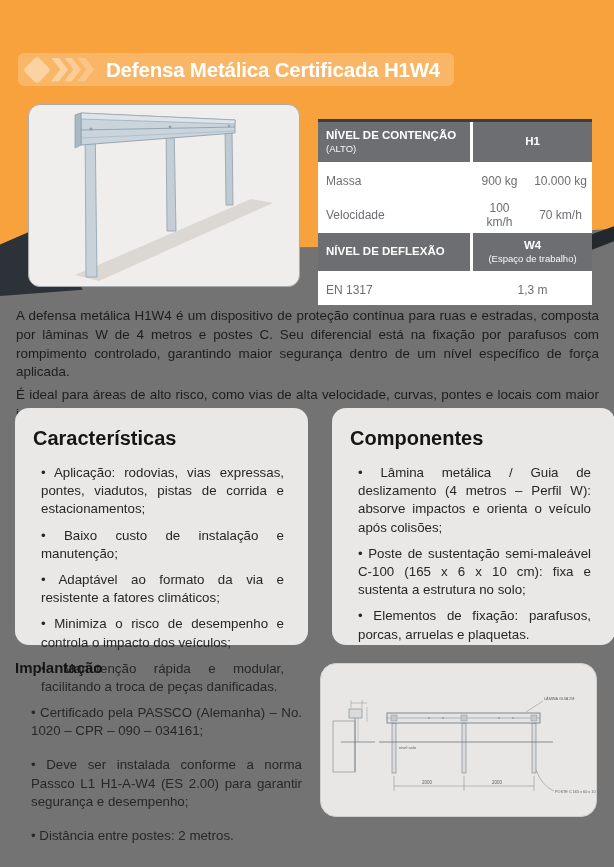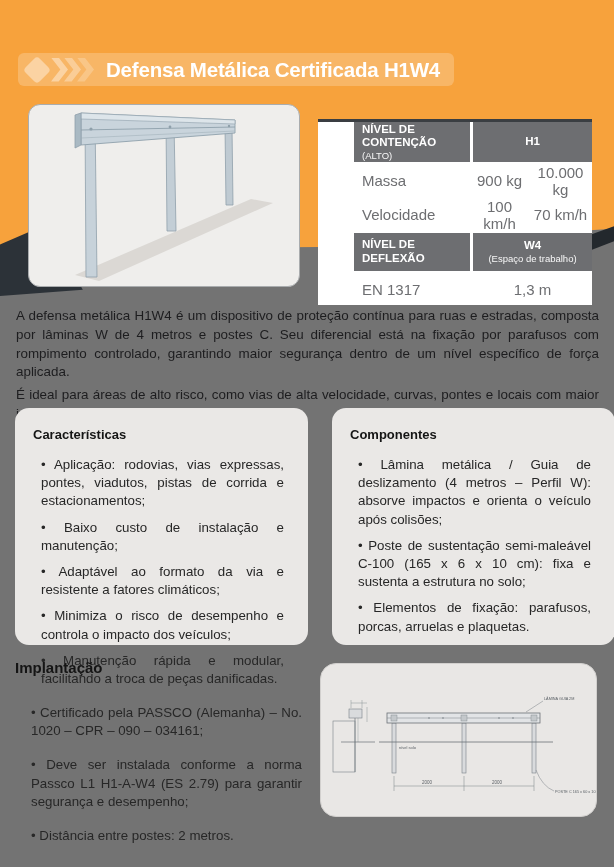--- a/index.html
+++ b/index.html
@@ -47,40 +47,40 @@
     overflow:hidden;
   }
   
   .spec-table{
     position:absolute;left:318px;top:119px;width:274px;background:#ffffff;
     border-top:3px solid #3A3E42;
     display:grid;grid-template-columns:152px 53px 63px;grid-auto-rows:auto;gap:3px;
   }
   .cell{box-sizing:border-box;display:flex;flex-direction:column;justify-content:center;}
   .cell.hdr{background:#6D6E71;color:#fff;font-weight:bold;font-size:11.5px;line-height:1.2;}
-  .cell.val{background:#fff;color:#6D6E71;font-size:15px;}
-  .cell.lbl{padding:7px 8px;align-items:flex-start;text-align:left;margin-left:36px;}
+  .cell.val{background:#fff;color:#6D6E71;font-size:12px;}
+  .cell.lbl{padding:7px 8px;align-items:flex-start;text-align:left;}
   .cell.ctr{align-items:center;text-align:center;padding:7px 2px;}
   .cell .sub{font-weight:normal;font-size:9.5px;opacity:.95;}
   .r1{height:40px}.r2{height:31px}.r3{height:31px}.r4{height:38px}.r5{height:31px}
   .span2{grid-column:2 / 4;}
   
   .intro{
     position:absolute;left:12px;top:303px;width:591px;font-size:13.4px;line-height:1.4;
     text-align:justify;color:#1d1d1f;
   }
   .intro p{margin:4px;}
   
   .gray-box{
     position:absolute;top:408px;height:237px;background:#EAE8E6;border-radius:14px;
     box-sizing:border-box;padding:19px 16px 0 18px;
   }
   .box-caracteristicas{left:15px;width:293px;}
   .box-componentes{left:332px;width:283px;}
-  .box-title{font-size:13px;font-weight:bold;color:#151515;margin:0 0 14px 0;}
+  .box-title{font-size:20px;font-weight:bold;color:#151515;margin:0 0 14px 0;}
   .bullets p{margin:8px;font-size:13.3px;line-height:1.37;color:#272727;text-align:justify;}
   
   .impl-title{position:absolute;left:15px;top:659px;font-size:15px;font-weight:bold;color:#151515;}
   .impl-bullets{position:absolute;left:15px;top:688px;width:303px;}
   .impl-bullets p{margin:16px;font-size:13.3px;line-height:1.37;color:#272727;text-align:justify;}
   
   .drawing-box{
     position:absolute;left:320px;top:663px;width:277px;height:154px;
     background:#E9E7E5;border:1px solid #D2D0CE;border-radius:16px;box-sizing:border-box;
   }
@@ -173,21 +173,21 @@
     <div class="bullets">
       <p>• Lâmina metálica / Guia de deslizamento (4 metros – Perfil W): absorve impactos e orienta o veículo após colisões;</p>
       <p>• Poste de sustentação semi-maleável C-100 (165 x 6 x 10 cm): fixa e sustenta a estrutura no solo;</p>
       <p>• Elementos de fixação: parafusos, porcas, arruelas e plaquetas.</p>
     </div>
   </div>
 
   <div class="impl-title">Implantação</div>
   <div class="impl-bullets">
     <p>• Certificado pela PASSCO (Alemanha) – No. 1020 – CPR – 090 – 034161;</p>
-    <p>• Deve ser instalada conforme a norma Passco L1 H1-A-W4 (ES 2.79) para garantir segurança e desempenho;</p>
+    <p>• Deve ser instalada conforme a norma Passco L1 H1-A-W4 (ES 2.00) para garantir segurança e desempenho;</p>
     <p>• Distância entre postes: 2 metros.</p>
   </div>
 
   <div class="drawing-box">
     <svg width="275" height="152" viewBox="0 0 275 152">
 
       <rect x="12" y="57" width="22" height="51" fill="none" stroke="#7A8086" stroke-width="0.6"></rect>
       <line x1="34" y1="48" x2="34" y2="108" stroke="#7A8086" stroke-width="0.8"></line>
       <line x1="37" y1="50" x2="37" y2="78" stroke="#9AA0A5" stroke-width="0.5"></line>
       <rect x="28" y="45" width="13" height="9" fill="#D9DBDD" stroke="#7A8086" stroke-width="0.6"></rect>

